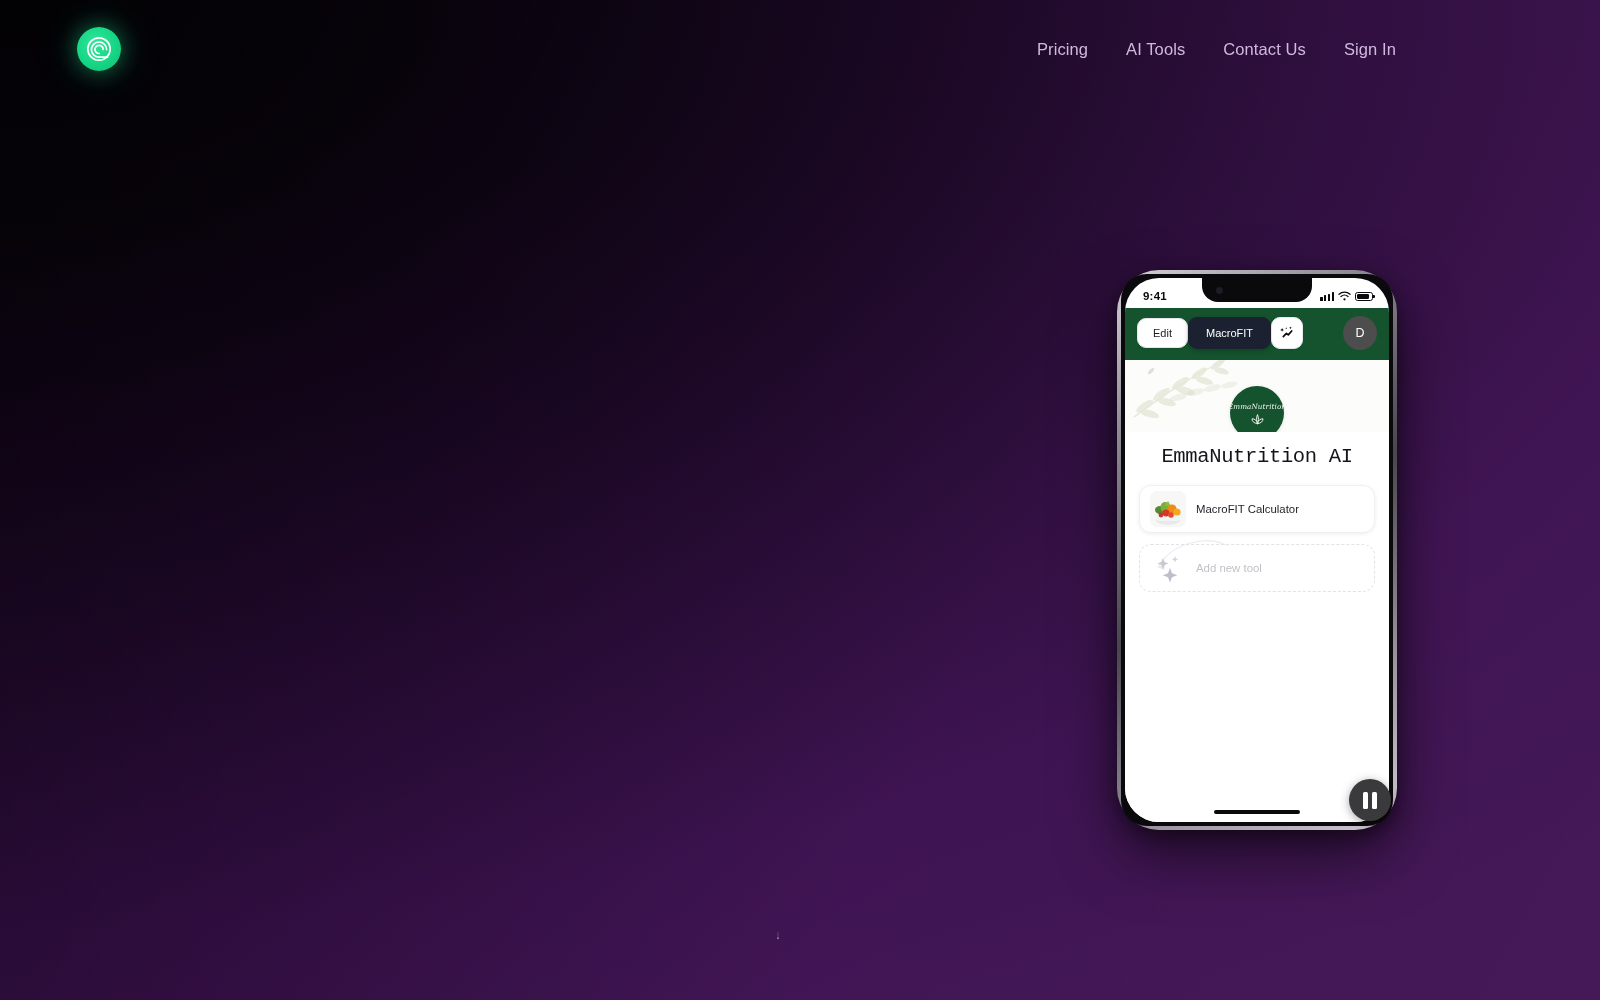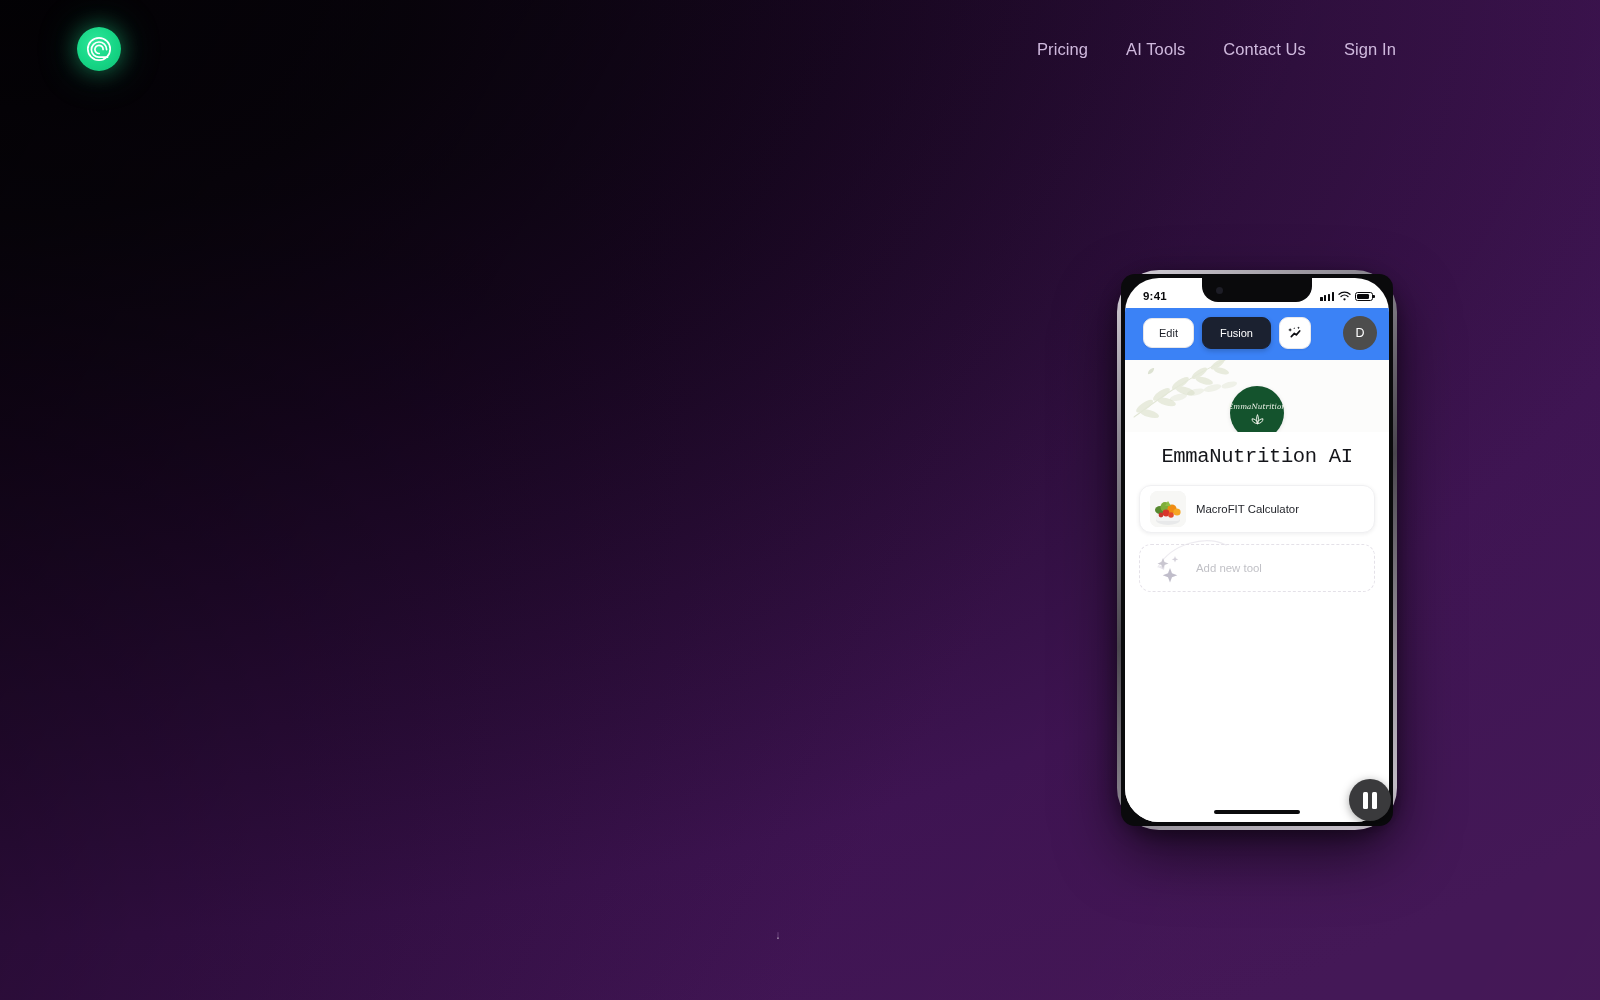--- a/index.html
+++ b/index.html
@@ -53,21 +53,21 @@
   }
   .phone-frame {
     position:absolute; inset:0;
     border-radius:42px;
     background:linear-gradient(145deg,#d7d2da 0%, #8e8a93 22%, #4a464e 50%, #9b969f 78%, #cfc9d2 100%);
     padding:4px;
     box-shadow:0 26px 60px rgba(0,0,0,0.55), 0 6px 18px rgba(0,0,0,0.4);
   }
   .phone-inner {
     position:absolute; inset:4px;
-    border-radius:14px;
+    border-radius:26px;
     background:#0a0a0c;
     padding:4px;
   }
   .phone-screen {
     position:absolute; inset:4px;
     border-radius:34px;
     background:#ffffff;
     overflow:hidden;
     display:flex; flex-direction:column;
   }
@@ -105,23 +105,23 @@
   }
   .battery::after {
     content:""; position:absolute; right:-3px; top:2.6px;
     width:1.6px; height:3.4px; background:#0a0a0c; border-radius:0 1px 1px 0;
   }
   .battery b { display:block; height:100%; width:88%; background:#0a0a0c; border-radius:1.2px; }
 
   
   .toolbar {
     flex:0 0 auto;
-    display:flex; align-items:center; gap:8px;
-    padding:8px 12px 10px 18px;
-    background:#3b82f6;
+    display:flex; align-items:center; gap:0;
+    padding:8px 12px 10px 12px;
+    background:#14532d;
     position:relative; z-index:7;
   }
   .btn-edit {
     font-size:11px; color:#1a1d26;
     border:1px solid #e6e6ea; background:#fff;
     border-radius:9px; padding:8px 15px;
     box-shadow:0 1px 2px rgba(0,0,0,0.05);
   }
   .btn-publish {
     font-size:11px; color:#ffffff;
@@ -278,21 +278,21 @@
               <circle cx="6.5" cy="8.3" r="1.15" fill="#0a0a0c"></circle>
             </svg>
             <div class="battery">
                 <b></b>
               </div>
           </div>
         </div>
 
         <div class="toolbar">
           <button class="btn-edit">Edit</button>
-          <button class="btn-publish">Fusion</button>
+          <button class="btn-publish">MacroFIT</button>
           <button class="btn-magic">
             <svg width="16" height="16" viewBox="0 0 16 16" aria-hidden="true">
               <path d="M4.3 11.6l3.1-3.3 1.9 1.6 3.4-3.9" fill="none" stroke="#0c0d12" stroke-width="1.7" stroke-linecap="round" stroke-linejoin="round"></path>
               <path d="M3.1 3.0l.55 1.35L5 4.9l-1.35.55L3.1 6.8l-.55-1.35L1.2 4.9l1.35-.55z" fill="#0c0d12"></path>
               <path d="M11.5 1.4l.42 1.02 1.02.42-1.02.42-.42 1.02-.42-1.02-1.02-.42 1.02-.42z" fill="#0c0d12"></path>
               <path d="M7.2 2.2l.3.74.74.3-.74.3-.3.74-.3-.74-.74-.3.74-.3z" fill="#0c0d12"></path>
             </svg>
           </button>
           <div class="avatar-user">D</div>
         </div>

